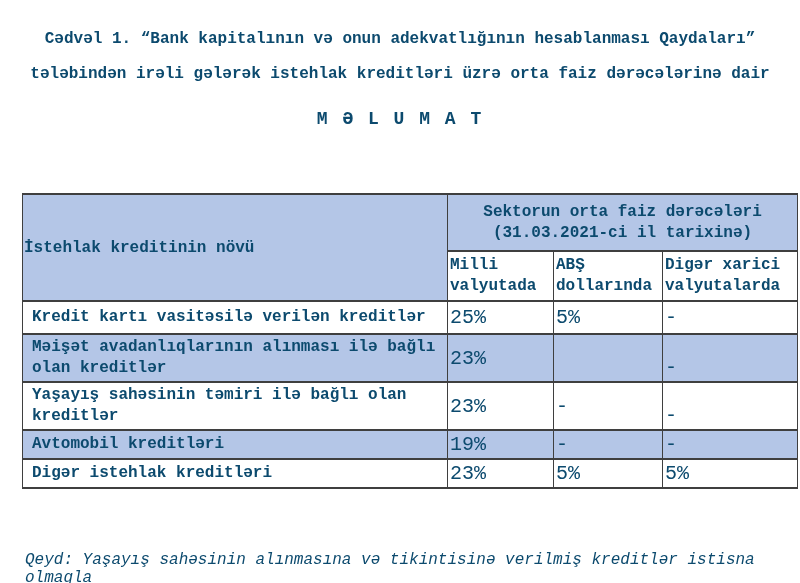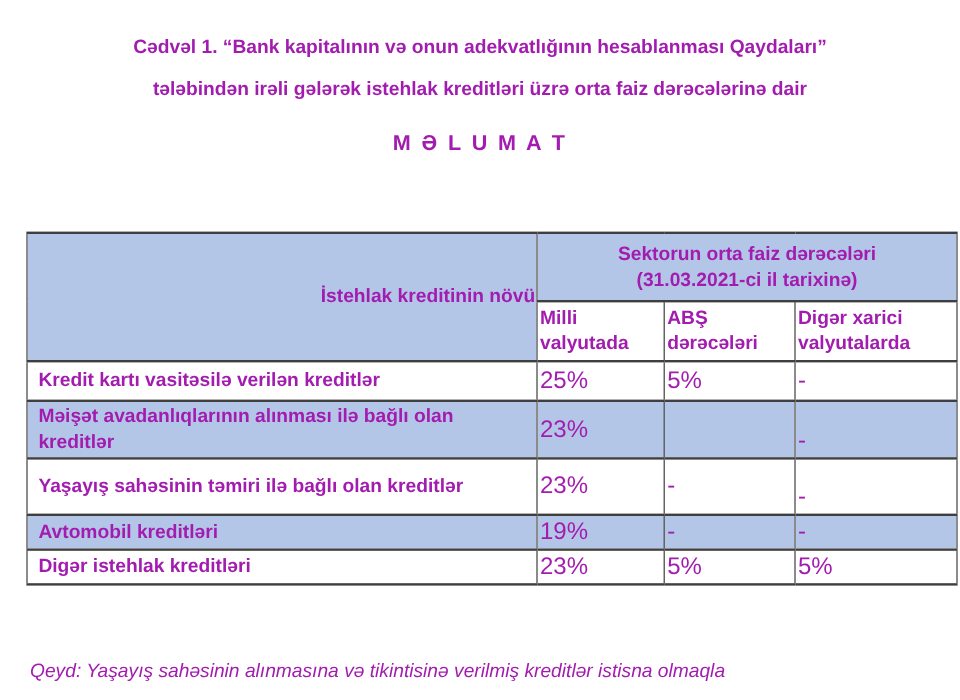--- a/index.html
+++ b/index.html
@@ -5,22 +5,22 @@
   html, body {
     margin: 0;
     padding: 0;
     background: #ffffff;
   }
   .page {
     position: relative;
     width: 800px;
     height: 583px;
     background: #ffffff;
-    font-family: Liberation Sans, sans-serif;
-    color: #a21caf;
+    font-family: Liberation Mono, monospace;
+    color: #0c4a6e;
     overflow: hidden;
   }
   .title-block {
     position: absolute;
     top: 22px;
     left: 30px;
     right: 30px;
     text-align: center;
     font-weight: bold;
     font-size: 16px;
@@ -46,21 +46,21 @@
   }
   table.rates th, table.rates td {
     border-left: 1px solid #3f3f3f;
     border-right: 1px solid #3f3f3f;
     border-top: 2px solid #3f3f3f;
     border-bottom: 2px solid #3f3f3f;
     overflow: hidden;
   }
   .blue { background: #b4c6e7; }
   .corner-header {
-    text-align: right;
+    text-align: left;
     vertical-align: middle;
     font-weight: bold;
     font-size: 16px;
   }
   .group-header {
     text-align: center;
     vertical-align: middle;
     font-weight: bold;
     font-size: 16px;
     height: 53px;
@@ -129,21 +129,21 @@
     <thead>
       <tr>
         <th class="corner-header blue" rowspan="2">İstehlak kreditinin növü</th>
         <th class="group-header blue" colspan="3">
           <div>Sektorun orta faiz dərəcələri</div>
           <div>(31.03.2021-ci il tarixinə)</div>
         </th>
       </tr>
       <tr>
         <th class="sub-header">Milli valyutada</th>
-        <th class="sub-header">ABŞ dərəcələri</th>
+        <th class="sub-header">ABŞ dollarında</th>
         <th class="sub-header">Digər xarici valyutalarda</th>
       </tr>
     </thead>
     <tbody>
       <tr class="r1">
         <td class="label-cell">Kredit kartı vasitəsilə verilən kreditlər</td>
         <td class="value-cell">25%</td>
         <td class="value-cell">5%</td>
         <td class="value-cell">-</td>
       </tr>

